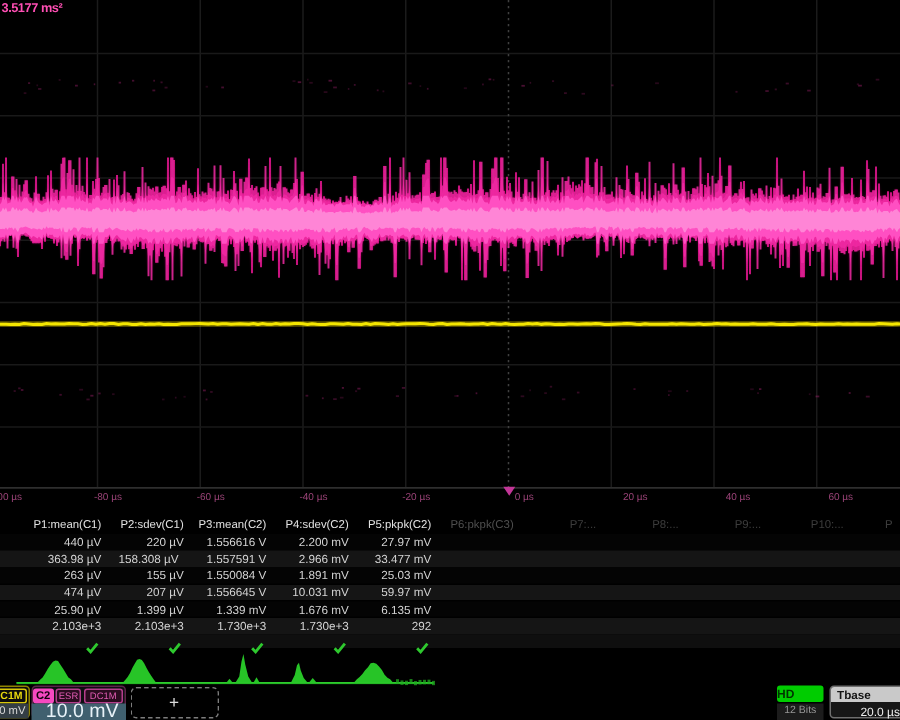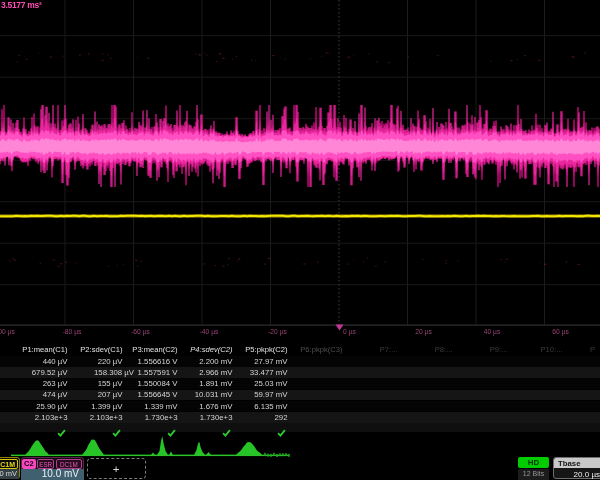--- a/index.html
+++ b/index.html
@@ -170,35 +170,35 @@
 <div class="abs" style="left:1px;top:0px;color:#ff4fb4;font-size:8.5px;font-weight:bold;letter-spacing:-0.3px;filter:blur(0.5px)">3.5177 ms²</div>
 <div class="abs" style="left:0;top:356px;width:600px;height:10.6px;background:#040404"></div>
 <div class="abs" style="left:0;top:367.2px;width:600px;height:10.6px;background:#151515"></div>
 <div class="abs" style="left:0;top:378.4px;width:600px;height:10.6px;background:#040404"></div>
 <div class="abs" style="left:0;top:389.6px;width:600px;height:10.6px;background:#151515"></div>
 <div class="abs" style="left:0;top:400.8px;width:600px;height:10.6px;background:#040404"></div>
 <div class="abs" style="left:0;top:412px;width:600px;height:10.6px;background:#151515"></div>
 <div class="abs hdr" style="left:12.5px;top:345px;">P1:mean(C1)</div>
 <div class="abs hdr" style="left:67.5px;top:345px;">P2:sdev(C1)</div>
 <div class="abs hdr" style="left:122.5px;top:345px;">P3:mean(C2)</div>
-<div class="abs hdr" style="left:177.5px;top:345px;font-style:italic;">P4:sdev(C2)</div>
+<div class="abs hdr" style="left:177.5px;top:345px;">P4:sdev(C2)</div>
 <div class="abs hdr" style="left:232.5px;top:345px;">P5:pkpk(C2)</div>
 <div class="abs hdr" style="left:287.5px;top:345px;color:#4e4e4e">P6:pkpk(C3)</div>
 <div class="abs hdr" style="left:342.5px;top:345px;color:#3c3c3c">P7:...</div>
 <div class="abs hdr" style="left:397.5px;top:345px;color:#3c3c3c">P8:...</div>
 <div class="abs hdr" style="left:452.5px;top:345px;color:#3c3c3c">P9:...</div>
 <div class="abs hdr" style="left:507.5px;top:345px;color:#3c3c3c">P10:...</div>
 <div class="abs hdr" style="left:590px;top:345px;color:#3c3c3c;width:20px;text-align:left">P</div>
 <div class="abs val" style="left:12.5px;top:356.8px;">440 µV</div>
 <div class="abs val" style="left:67.5px;top:356.8px;">220 µV</div>
 <div class="abs val" style="left:122.5px;top:356.8px;">1.556616 V</div>
 <div class="abs val" style="left:177.5px;top:356.8px;">2.200 mV</div>
 <div class="abs val" style="left:232.5px;top:356.8px;">27.97 mV</div>
-<div class="abs val" style="left:12.5px;top:368.0px;">679.52 µV</div>
-<div class="abs val" style="left:79px;top:368.0px;">158.308 µV</div>
+<div class="abs val" style="left:12.5px;top:368.0px;">363.98 µV</div>
+<div class="abs val" style="left:64px;top:368.0px;">158.308 µV</div>
 <div class="abs val" style="left:122.5px;top:368.0px;">1.557591 V</div>
 <div class="abs val" style="left:177.5px;top:368.0px;">2.966 mV</div>
 <div class="abs val" style="left:232.5px;top:368.0px;">33.477 mV</div>
 <div class="abs val" style="left:12.5px;top:379.2px;">263 µV</div>
 <div class="abs val" style="left:67.5px;top:379.2px;">155 µV</div>
 <div class="abs val" style="left:122.5px;top:379.2px;">1.550084 V</div>
 <div class="abs val" style="left:177.5px;top:379.2px;">1.891 mV</div>
 <div class="abs val" style="left:232.5px;top:379.2px;">25.03 mV</div>
 <div class="abs val" style="left:12.5px;top:390.40000000000003px;">474 µV</div>
 <div class="abs val" style="left:67.5px;top:390.40000000000003px;">207 µV</div>
@@ -235,24 +235,24 @@
 <div class="abs" style="left:0;top:457px;width:600px;height:23px;background:#000"></div>
 
 <div class="abs" style="left:-26px;top:457.2px;width:45.5px;height:22px;border:1px solid #8f8400;border-radius:3px;background:#0c0c0c"></div>
 <div class="abs" style="left:-16px;top:458.8px;width:34px;height:9.8px;border:1px solid #d8c70a;border-radius:2px;color:#e8d90e;font-size:7px;line-height:9.5px;text-align:right;padding-right:2px;font-weight:bold">DC1M</div>
 <div class="abs" style="left:-25px;top:468.8px;width:44px;height:10.5px;background:#343e45;color:#d8d8d8;font-size:7.5px;line-height:10.5px;text-align:right;padding-right:2px">0.0 mV</div>
 
 <div class="abs" style="left:20.5px;top:457.2px;width:63.5px;height:22px;border:1px solid #5c2448;border-radius:3px;background:#0e0e12"></div>
 <div class="abs" style="left:21.8px;top:458.8px;width:14px;height:10px;background:#f649c0;border-radius:2px;color:#14000c;font-size:7.5px;line-height:10px;text-align:center;font-weight:bold">C2</div>
 <div class="abs" style="left:37.2px;top:458.8px;width:17px;height:9.8px;border:1px solid #b43e8c;border-radius:2px;background:#2a0c20;color:#e25cb4;font-size:6.3px;line-height:9.6px;text-align:center">ESR</div>
 <div class="abs" style="left:55.8px;top:458.8px;width:26px;height:9.8px;border:1px solid #b43e8c;border-radius:2px;background:#2a0c20;color:#e25cb4;font-size:6.3px;line-height:9.6px;text-align:center">DC1M</div>
-<div class="abs" style="left:20.5px;top:468.8px;width:63.5px;height:10.8px;background:#40606f;color:#e8f2f8;font-size:10px;line-height:10.8px;text-align:right;padding-right:5px">10.0 mV</div>
+<div class="abs" style="left:20.5px;top:468.8px;width:63.5px;height:10.8px;background:#40606f;color:#e8f2f8;font-size:13px;line-height:10.8px;text-align:right;padding-right:5px">10.0 mV</div>
 
 <div class="abs" style="left:86.5px;top:457.5px;width:59px;height:21.5px;border:1px dashed #7d7d7d;border-radius:4px;color:#dcdcdc;font-size:11.5px;line-height:20px;text-align:center">+</div>
 
 <div class="abs" style="left:518px;top:468.5px;width:31px;height:11.5px;background:#1c1c1c"></div>
-<div class="abs" style="left:518px;top:456.8px;width:31px;height:11.5px;background:#00cc00;border-radius:2px;color:#003300;font-size:8px;line-height:11.5px;text-align:center;font-weight:bold">HD</div>
+<div class="abs" style="left:518px;top:456.8px;width:31px;height:11.5px;background:#00cc00;border-radius:2px;color:#003300;font-size:8px;line-height:11.5px;font-weight:bold">HD</div>
 <div class="abs" style="left:511px;top:469.8px;width:45px;color:#969696;font-size:7px;text-align:center">12 Bits</div>
 
 <div class="abs" style="left:553px;top:457.2px;width:70px;height:22px;border:1px solid #6e6e6e;border-radius:3px;background:#161616"></div>
 <div class="abs" style="left:554px;top:458px;width:69px;height:10px;background:#c9c9c9;border-radius:2px 2px 0 0"></div>
 <div class="abs" style="left:558px;top:458.8px;color:#141414;font-size:7.8px;font-weight:bold">Tbase</div>
 <div class="abs" style="left:553px;top:469.5px;width:47px;color:#efefef;font-size:8px;text-align:right">20.0 µs</div>
 
 </body></html>

